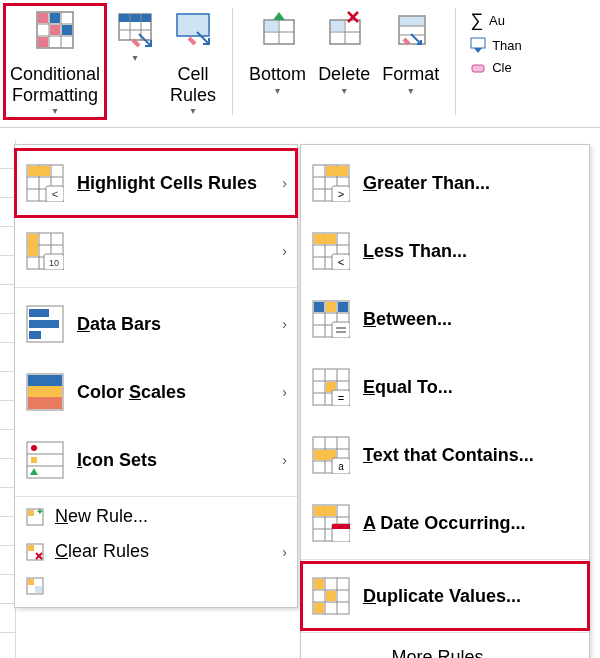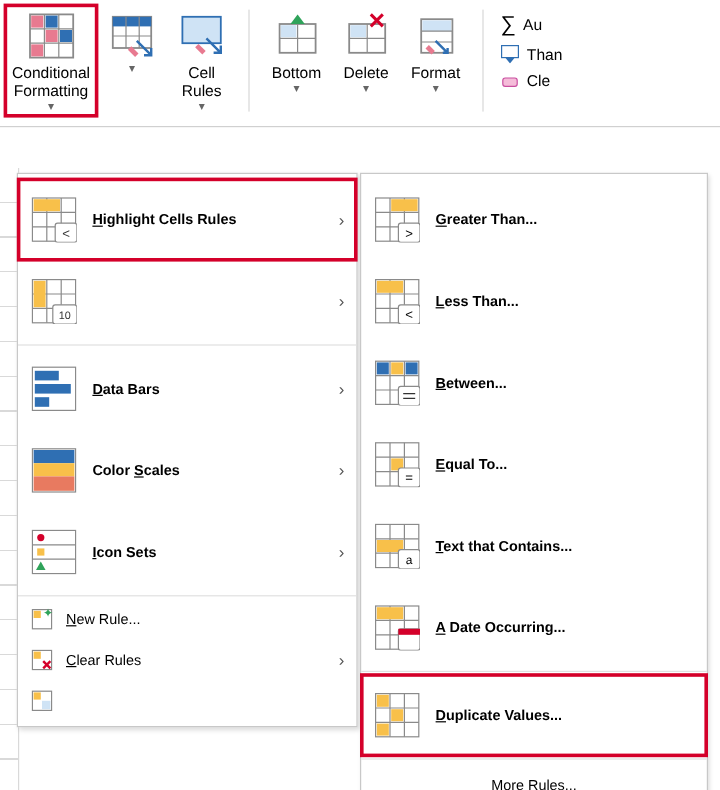--- a/index.html
+++ b/index.html
@@ -24,21 +24,21 @@
     display: flex;
     flex-direction: column;
     align-items: center;
     justify-content: flex-start;
     padding: 4px 6px 2px 6px;
     text-align: center;
     line-height: 1.15;
     min-width: 58px;
   }
   .rbtn .icon-wrap { width: 44px; height: 44px; display:flex; align-items:center; justify-content:center; }
-  .rbtn .lbl { margin-top: 2px; font-size: 13px; white-space: pre-line; }
+  .rbtn .lbl { margin-top: 12px; font-size: 18px; white-space: pre-line; }
   .vsep { width:1px; background:#d8d8d8; margin: 4px 10px; align-self: stretch; }
   .rside { display:flex; flex-direction:column; gap:6px; padding:6px 0 0 4px; font-size:13px;}
   .rside .rside-row { display:flex; align-items:center; gap:6px; }
 
   .hl-red { outline: 3px solid #d4002a; outline-offset: -2px; }
 
   .menu {
     position: absolute;
     background: #fff;
     border: 1px solid #c8c8c8;
@@ -48,21 +48,21 @@
   .menu1 { left: 14px; top: 144px; width: 284px; }
   .menu2 { left: 300px; top: 144px; width: 290px; }
 
   .mitem {
     display: flex;
     align-items: center;
     padding: 8px 10px;
     gap: 12px;
     position: relative;
   }
-  .mitem .mlabel { font-size: 12px; }
+  .mitem .mlabel { font-size: 18px; }
   .mitem .mlabel b { font-weight: 600; }
   .mitem .chev { position:absolute; right:10px; font-size:14px; color:#555;}
   .mitem.big { padding: 14px 10px; }
   .mitem .micon-lg { width:40px; height:40px; flex:0 0 40px; display:flex; align-items:center; justify-content:center;}
   .mitem .micon-sm { width:20px; height:20px; flex:0 0 20px; display:flex; align-items:center; justify-content:center;}
   .mitem.small { padding: 7px 10px; gap:10px; font-size:13px;}
   .msep { height:1px; background:#e0e0e0; margin:2px 0; }
   .u { text-decoration: underline; }
 
   .center-item { justify-content:center; padding:12px 10px; }

